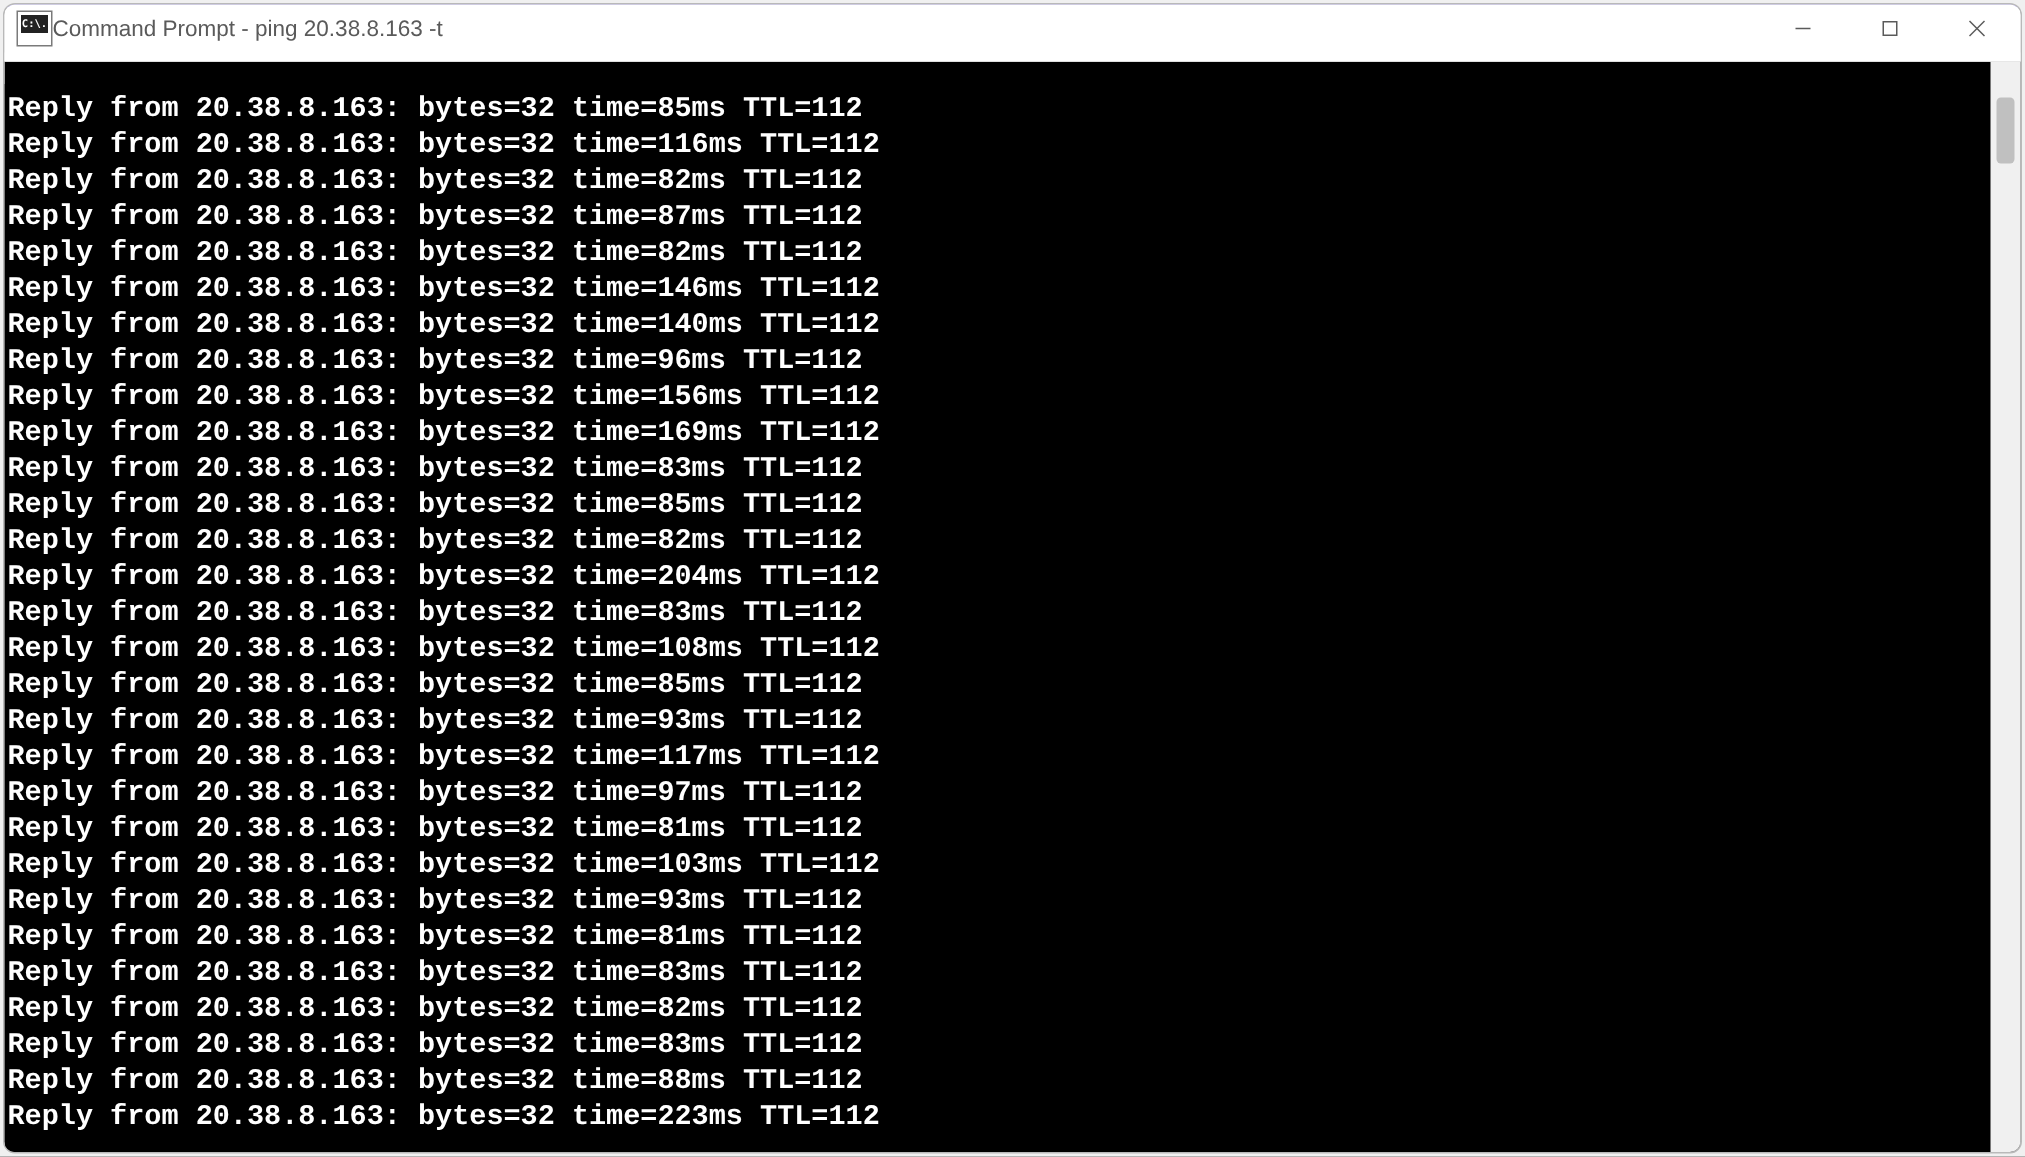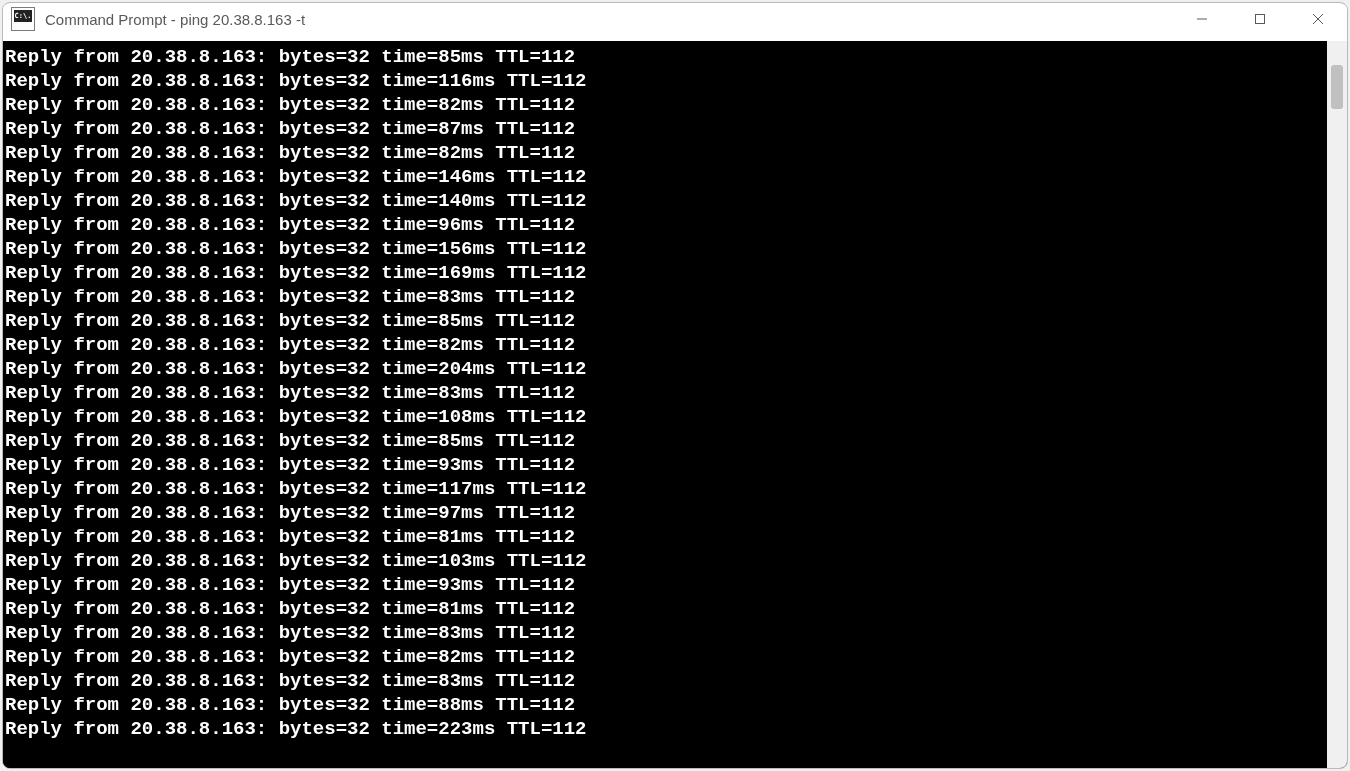--- a/index.html
+++ b/index.html
@@ -55,21 +55,21 @@
     .app-icon span {
       position: relative;
       z-index: 2;
       color: #fff;
       font-size: 7px;
       line-height: 7px;
       top: -3px;
     }
 
     .title-text {
-      margin-left: 10px;
+      margin-left: 0;
       font-size: 15px;
       color: #5a5a5a;
     }
 
     .win-controls {
       margin-left: auto;
       display: flex;
       height: 38px;
     }
     .win-btn {
@@ -92,20 +92,21 @@
       flex: 1;
       background: #000000;
       color: #ffffff;
       font-family: Consolas, "Courier New", monospace;
       font-size: 19px;
       line-height: 24px;
       font-weight: bold;
       padding: 4px 0 0 2px;
       white-space: pre;
       overflow: hidden;
+      margin-top: 15px;
     }
 
     .scroll-track {
       width: 20px;
       background: #f0f0f0;
       position: relative;
     }
     .scroll-thumb {
       position: absolute;
       left: 4px; right: 4px;

